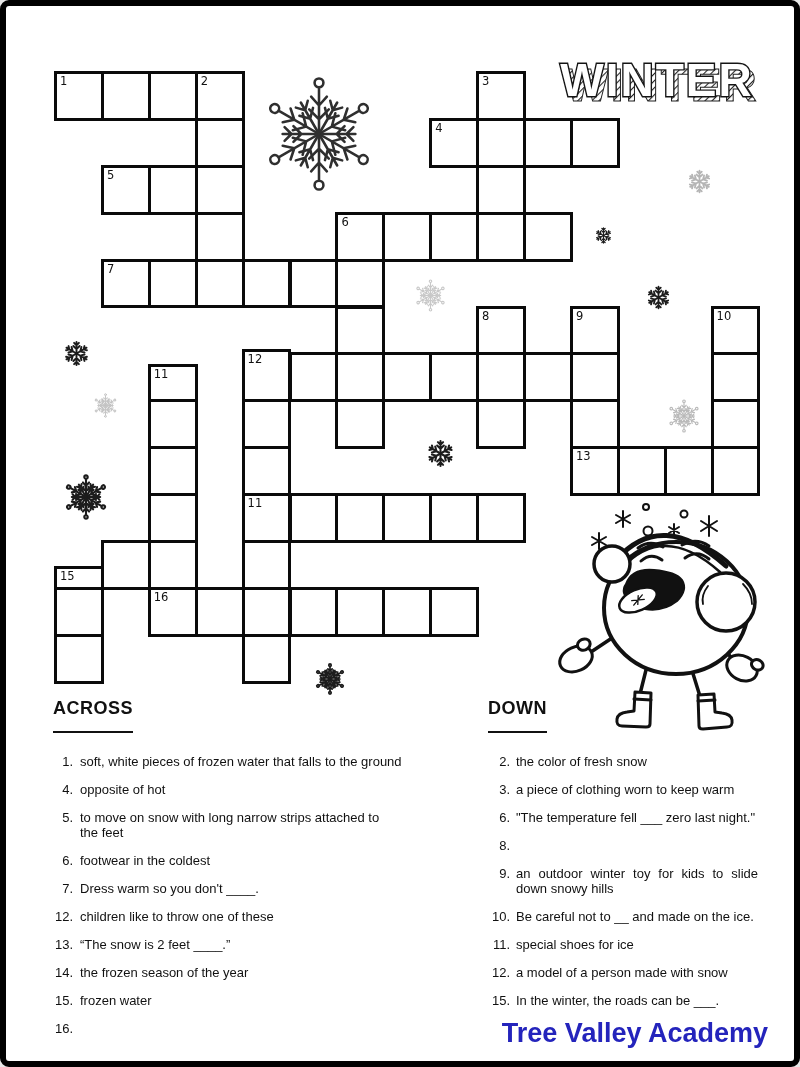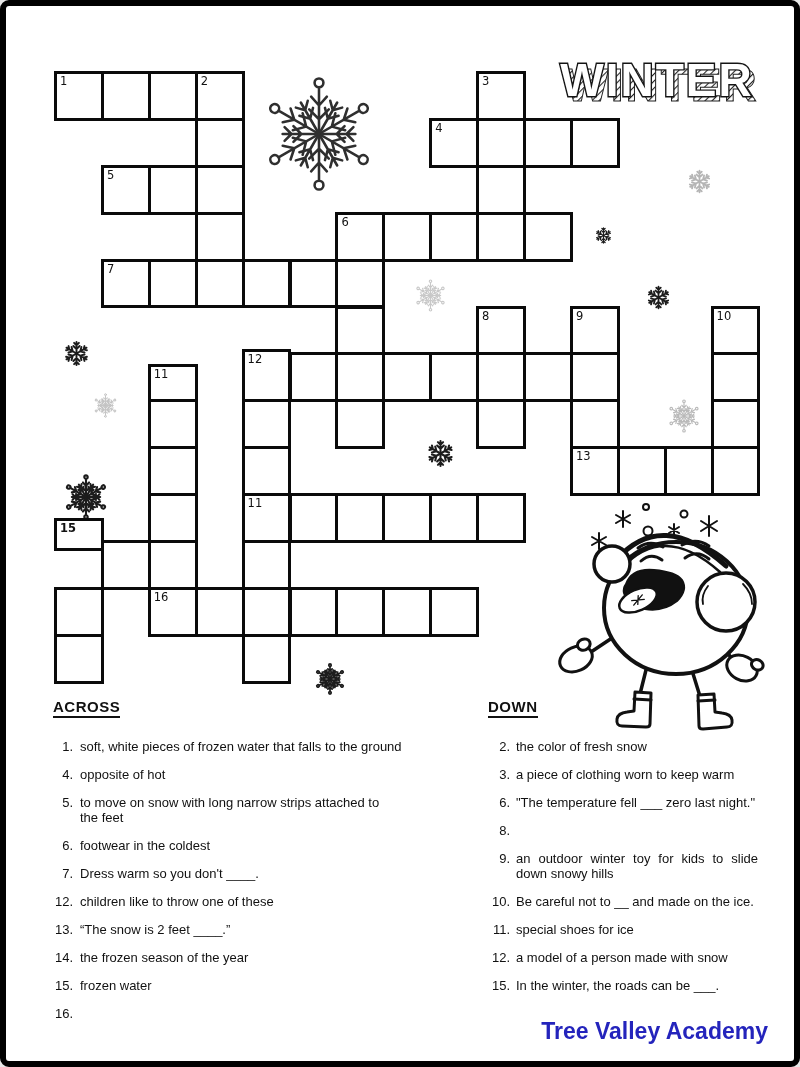--- a/index.html
+++ b/index.html
@@ -15,31 +15,31 @@
   .title-svg{position:absolute;left:546px;top:42px;}
   .title-svg text{font-family:"Liberation Sans",sans-serif;font-weight:bold;font-size:46px;letter-spacing:2px;}
   
   .flake{position:absolute;fill:none;stroke-linecap:round;}
   
   .snowman{position:absolute;left:540px;top:490px;width:240px;height:250px;}
   
   .clues{position:absolute;top:692px;}
   .clues.across{left:45px;width:372px;}
   .clues.down{left:480px;width:292px;}
-  .clues h2{margin:0 0 12px 2px;display:inline-block;font-size:15px;letter-spacing:.5px;
-            border-bottom:2.5px solid #111;padding-bottom:1px;}
+  .clues h2{margin:0 0 12px 2px;display:inline-block;font-size:18px;letter-spacing:.5px;
+            border-bottom:2.5px solid #111;padding-bottom:12px;}
   .clues ol{list-style:none;margin:10px 0 0 0;padding:0;}
   .clue{display:flex;margin-bottom:13.5px;font-size:13px;line-height:14.5px;}
   .clue-num{flex:none;width:22px;text-align:right;margin-right:7px;}
   .down .clue-num{width:24px;margin-right:6px;}
   .clue-text{white-space:pre-line;}
   .across .clue-text{width:330px;}
   .down .clue-text{width:242px;text-align:justify;}
   
-  .footer{position:absolute;right:26px;top:1012px;font-size:23px;font-weight:bold;}
+  .footer{position:absolute;right:26px;top:1012px;font-size:27px;font-weight:bold;}
   .hidden-defs{position:absolute;width:0;height:0;overflow:hidden;}
 </style>
 </head>
 <body>
 
 <div class="page">
 
   <svg class="hidden-defs" aria-hidden="true">
     <defs>
       <g id="flake-simple">
@@ -226,21 +226,21 @@
       <div class="cell" style="left: 704.6px; top: 440.2px; height: 49.9px; width: 49.9px;"></div>
       <div class="cell" style="left: 141.8px; top: 487.1px; height: 49.9px; width: 49.9px;"></div>
       <div class="cell" style="left: 235.6px; top: 487.1px; height: 49.9px; width: 49.9px;">
         <span class="cellnum">11</span>
       </div>
       <div class="cell" style="left: 282.5px; top: 487.1px; height: 49.9px; width: 49.9px;"></div>
       <div class="cell" style="left: 329.4px; top: 487.1px; height: 49.9px; width: 49.9px;"></div>
       <div class="cell" style="left: 376.3px; top: 487.1px; height: 49.9px; width: 49.9px;"></div>
       <div class="cell" style="left: 423.2px; top: 487.1px; height: 49.9px; width: 49.9px;"></div>
       <div class="cell" style="left: 470.1px; top: 487.1px; height: 49.9px; width: 49.9px;"></div>
-      <div class="cell" style="left: 48px; top: 512px; height: 33px; width: 49.9px; font-weight: bold;">
+      <div class="cell" style="left: 48px; top: 560px; height: 33px; width: 49.9px;">
         <span class="cellnum">15</span>
       </div>
       <div class="cell" style="left: 94.9px; top: 534px; height: 49.9px; width: 49.9px;"></div>
       <div class="cell" style="left: 141.8px; top: 534px; height: 49.9px; width: 49.9px;"></div>
       <div class="cell" style="left: 235.6px; top: 534px; height: 49.9px; width: 49.9px;"></div>
       <div class="cell" style="left: 48px; top: 580.9px; height: 49.9px; width: 49.9px;"></div>
       <div class="cell" style="left: 141.8px; top: 580.9px; height: 49.9px; width: 49.9px;">
         <span class="cellnum">16</span>
       </div>
       <div class="cell" style="left: 188.7px; top: 580.9px; height: 49.9px; width: 49.9px;"></div>

